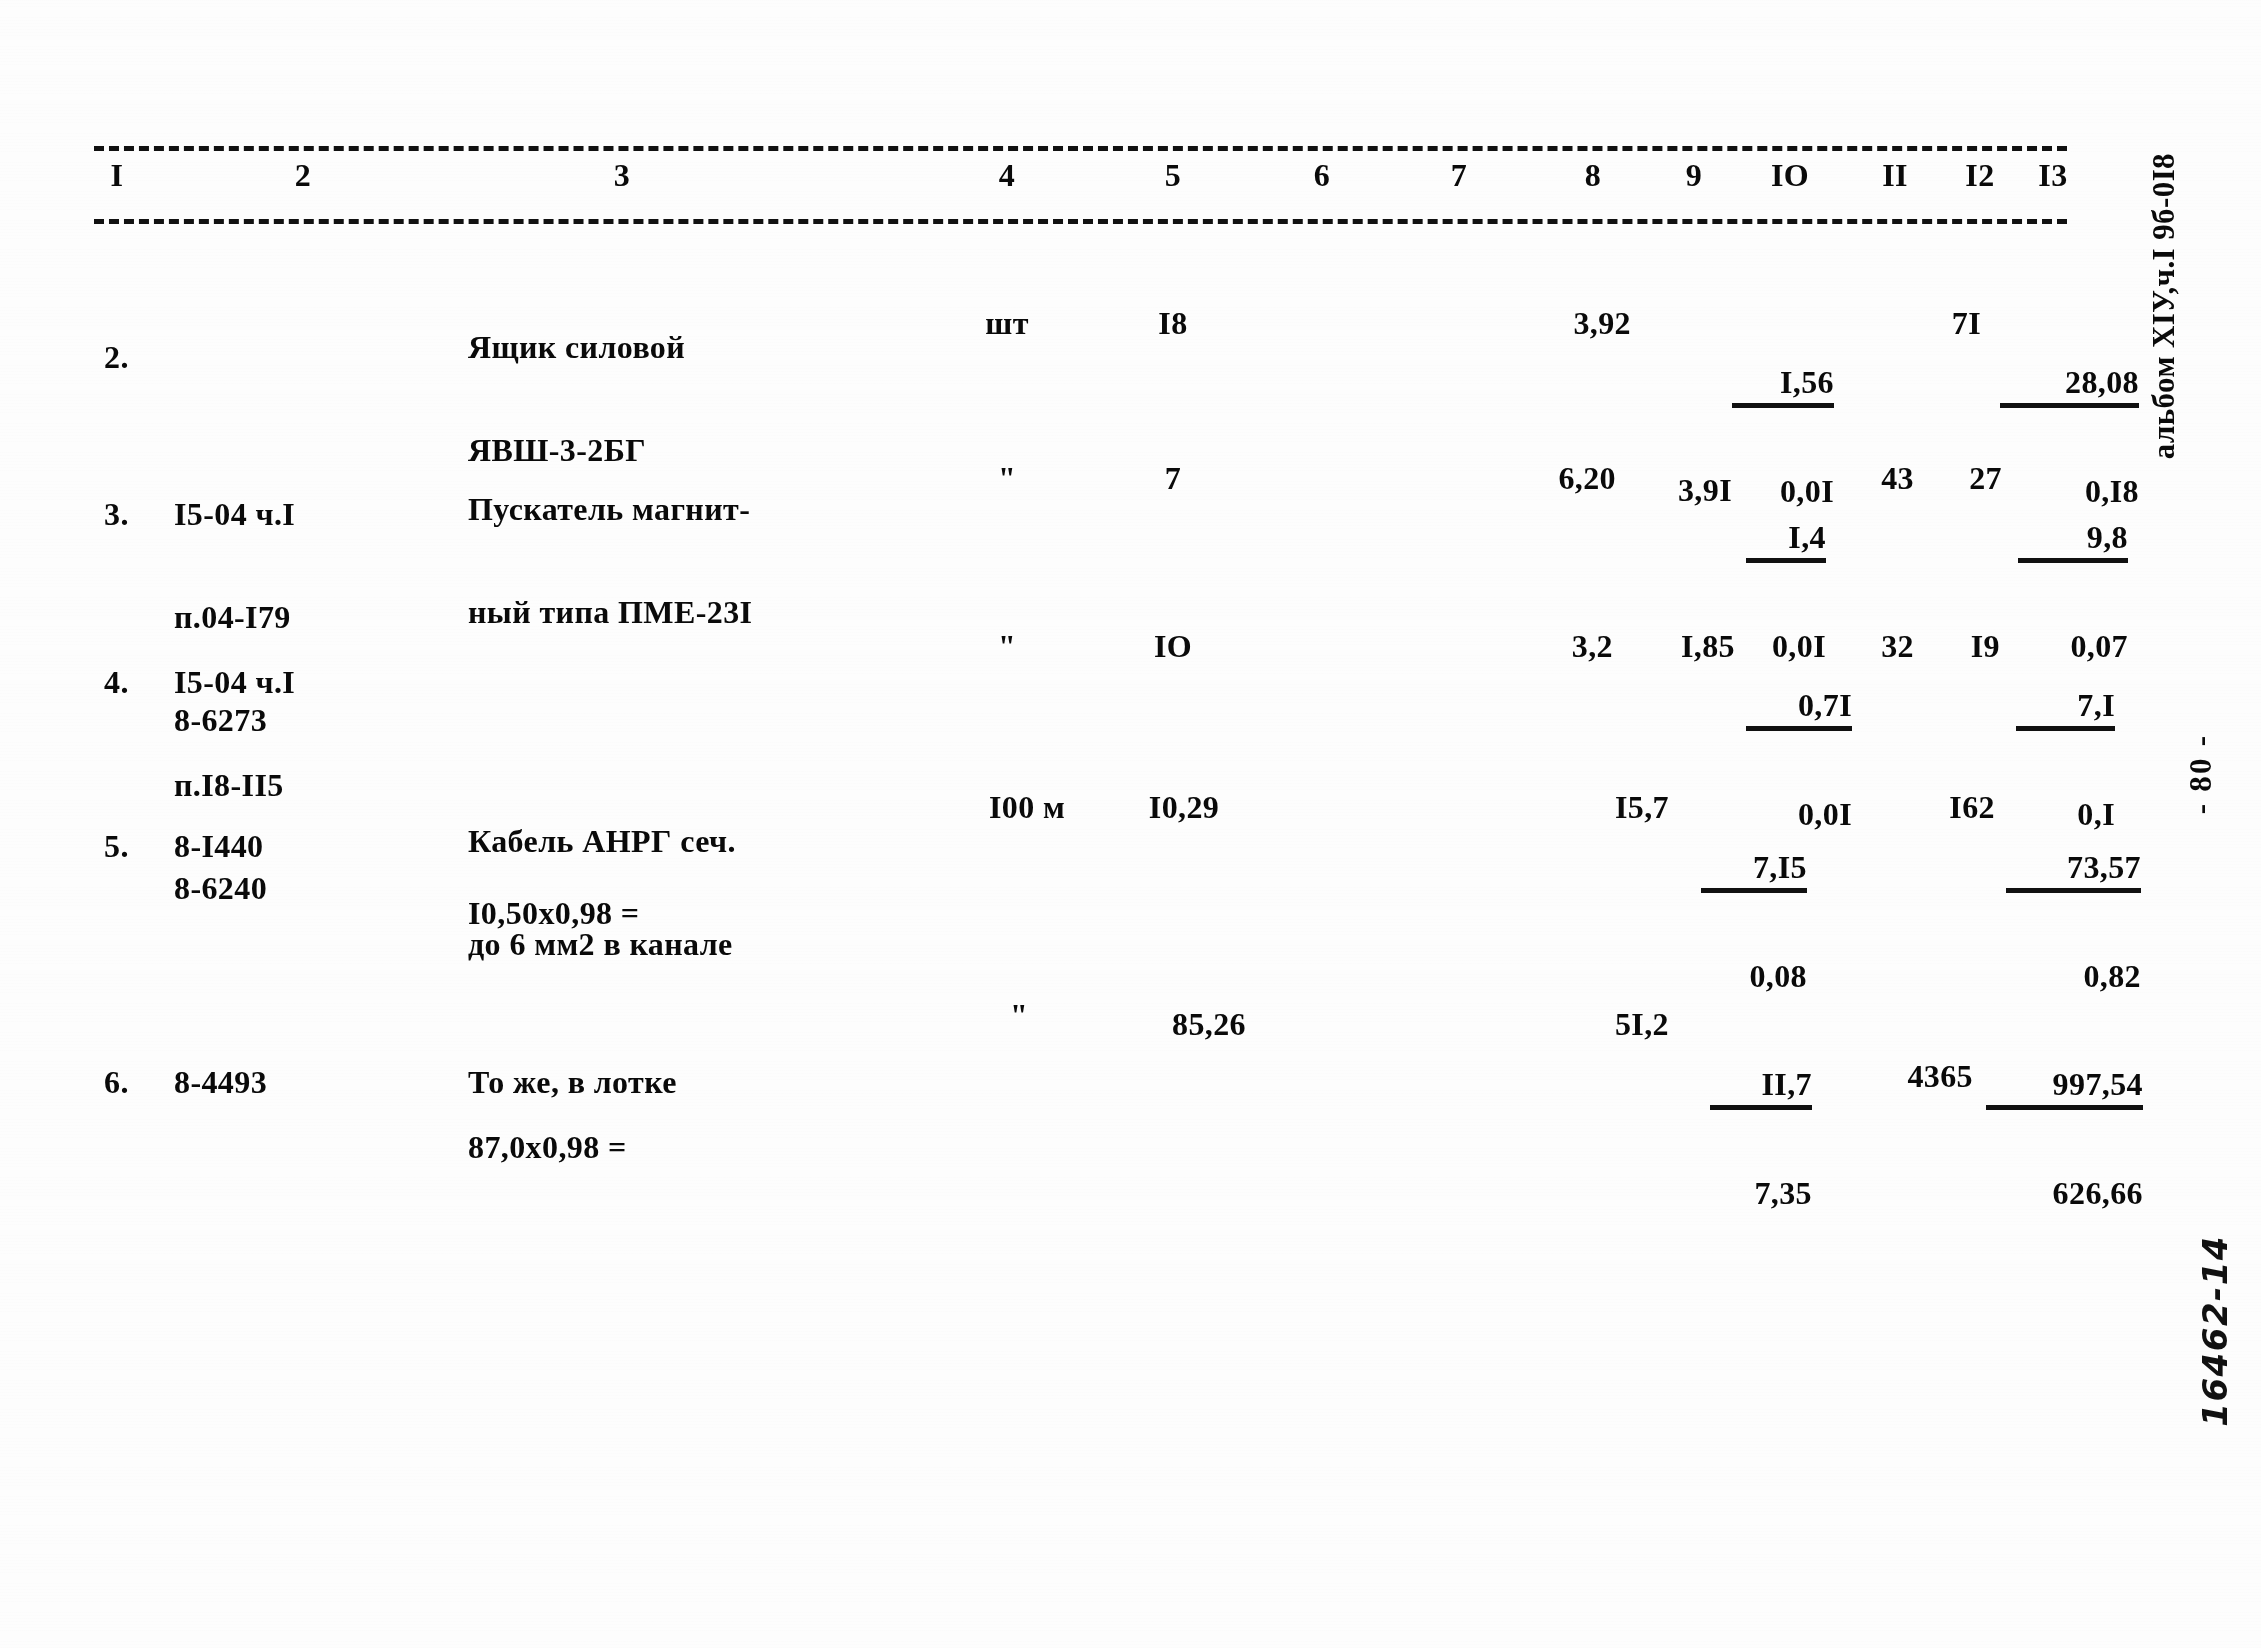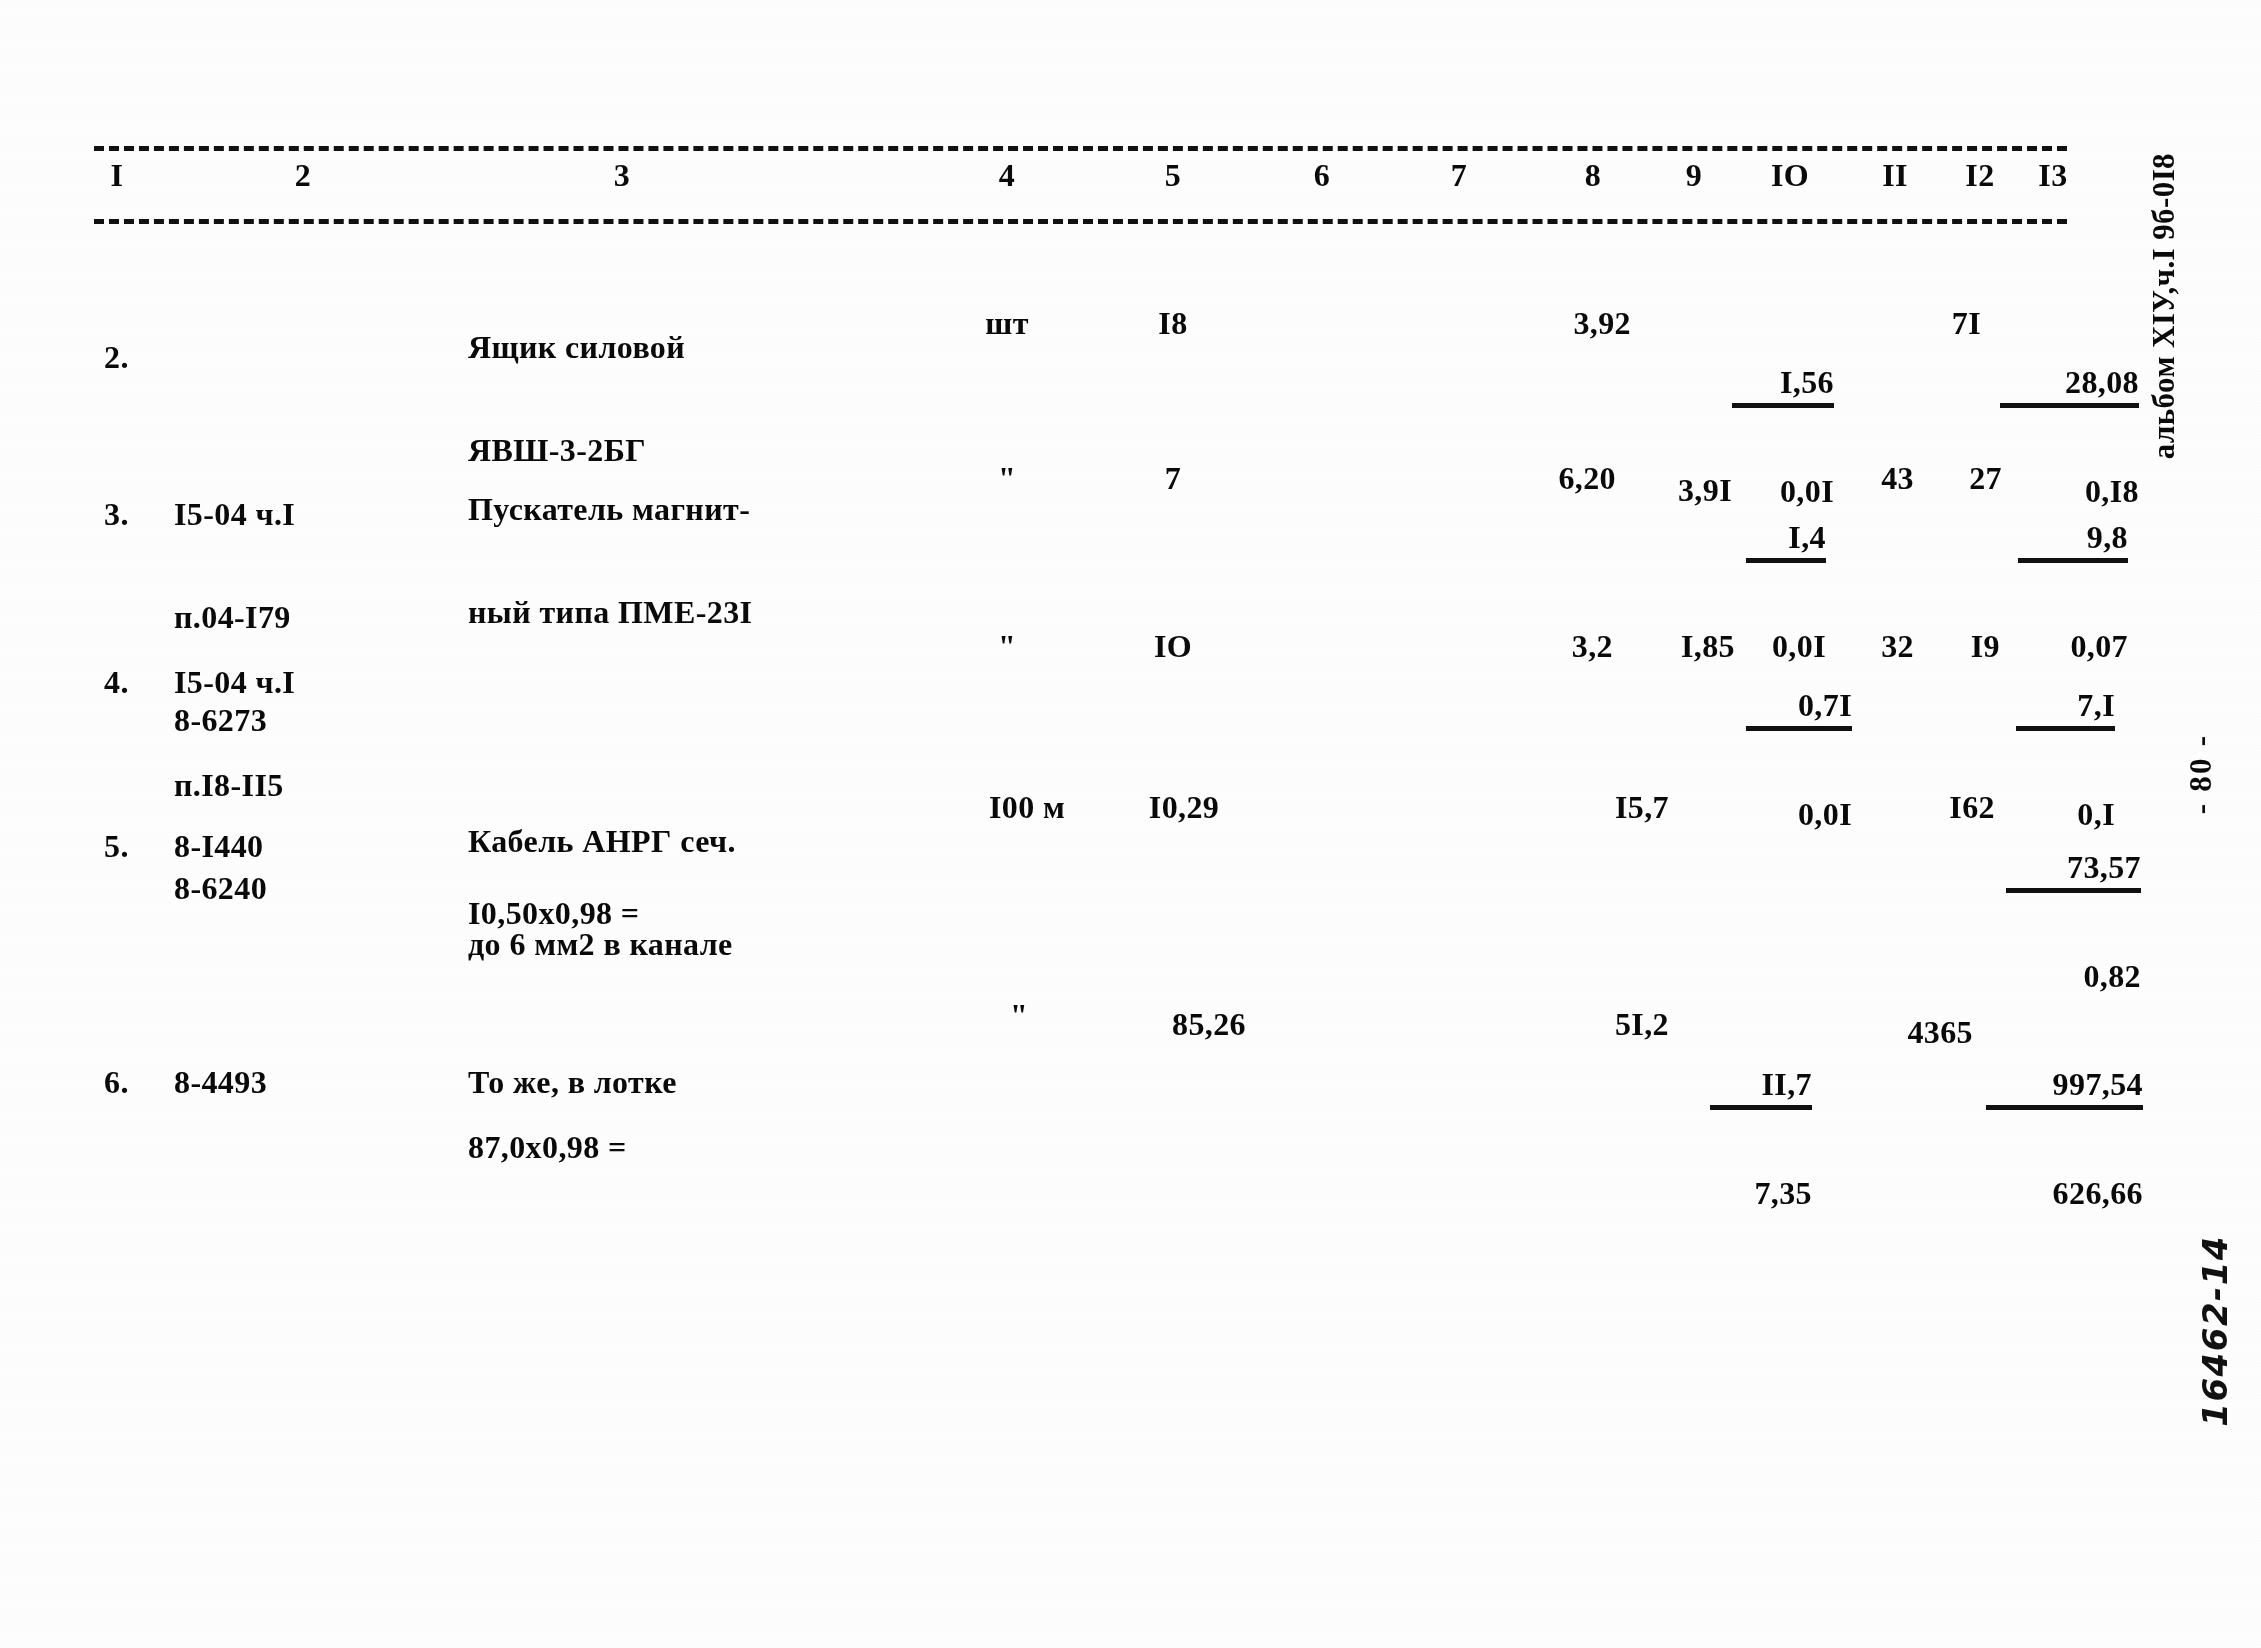--- a/index.html
+++ b/index.html
@@ -225,20 +225,24 @@
   </div>
   <div class="tw cell" style="left:468px; top:758px">
     <span class="ln">Кабель АНРГ сеч.</span>
     <span class="ln">до 6 мм2 в канале</span>
   </div>
   <div class="tw cell" style="left:468px; top:897px">I0,50x0,98 =</div>
   <div class="tw cell center" style="left:1027px; top:791px">I00 м</div>
   <div class="tw cell center" style="left:1184px; top:791px">I0,29</div>
   <div class="tw cell right" style="left:1669px; top:791px">I5,7</div>
   <div class="tw cell right" style="left:1717px; top:791px"></div>
+  <div class="tw frac" style="left:1701px; top:787px; width:106px">
+    <span class="num">7,I5</span>
+    <span class="den">0,08</span>
+  </div>
   <div class="tw cell right" style="left:1900px; top:791px"></div>
   <div class="tw cell right" style="left:1995px; top:791px">I62</div>
   <div class="tw frac" style="left:2006px; top:787px; width:135px">
     <span class="num">73,57</span>
     <span class="den">0,82</span>
   </div>
 
   <div class="tw cell" style="left:104px; top:999px">
     <span class="ln">6.</span>
   </div>
@@ -251,21 +255,21 @@
   <div class="tw cell" style="left:468px; top:1131px">87,0x0,98 =</div>
   <div class="tw cell center" style="left:1019px; top:999px">"</div>
   <div class="tw cell center" style="left:1209px; top:1008px">85,26</div>
   <div class="tw cell right" style="left:1669px; top:1008px">5I,2</div>
   <div class="tw cell right" style="left:1717px; top:1008px"></div>
   <div class="tw frac" style="left:1710px; top:1004px; width:102px">
     <span class="num">II,7</span>
     <span class="den">7,35</span>
   </div>
   <div class="tw cell right" style="left:1900px; top:1008px"></div>
-  <div class="tw cell right" style="left:1973px; top:1016px">4365</div>
+  <div class="tw cell right" style="left:1973px; top:1060px">4365</div>
   <div class="tw frac" style="left:1986px; top:1004px; width:157px">
     <span class="num">997,54</span>
     <span class="den">626,66</span>
   </div>
 
   <div class="tw rot" id="album-mark">альбом XIУ,ч.I 9б-0I8</div>
   <div class="tw rot" id="page-number">- 80 -</div>
   <div class="rot" id="handwritten-id">16462-14</div>
 
   <div id="grain"></div>

